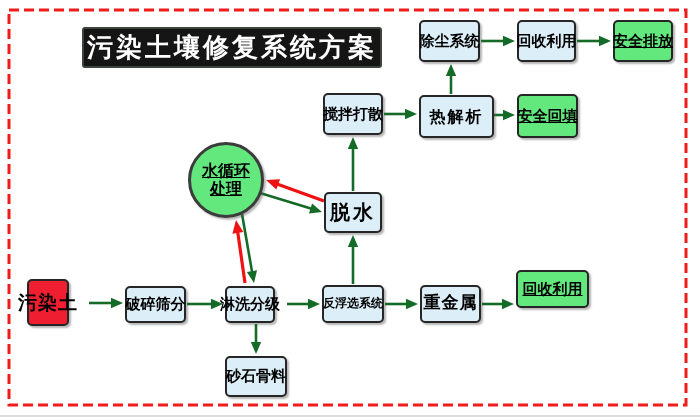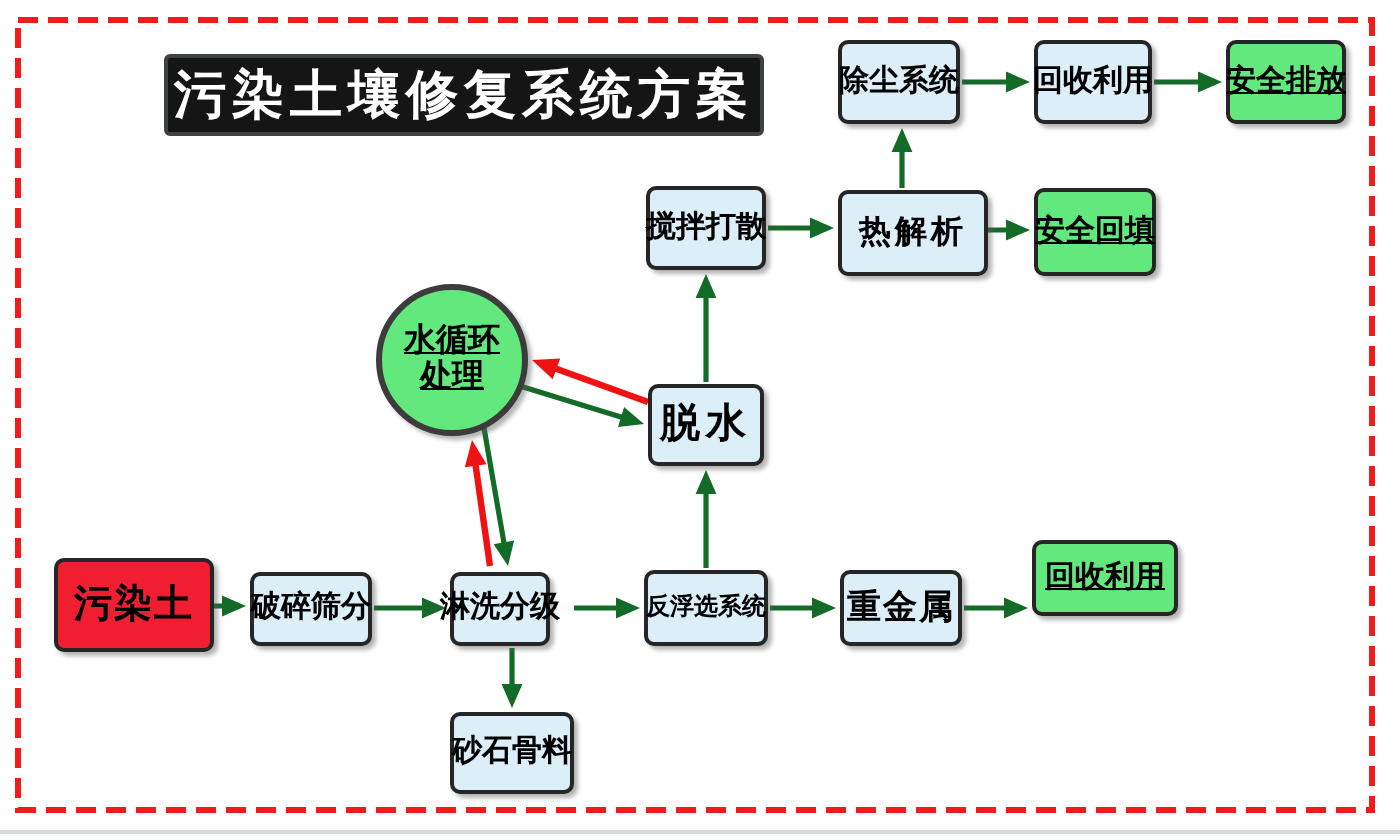--- a/index.html
+++ b/index.html
@@ -94,36 +94,36 @@
         <line x1="242" y1="214" x2="252.28658825248752" y2="273.1478824518033" stroke="#146b28" stroke-width="2.6"></line>
         <polygon points="254,283 246.82080477792272,272.0684330508704 257.0670070280473,270.28648483345745" fill="#146b28"></polygon>
       </g>
       <g>
         <line x1="245" y1="283" x2="237.5556349186104" y2="230.88944443027282" stroke="#f01212" stroke-width="3.2"></line>
         <polygon points="236,220 243.28319984622144,232.09152595828996 232.39375541594862,233.64716087690036" fill="#f01212"></polygon>
       </g>
     </svg>
   <div class="title">污染土壤修复系统方案</div>
   <div id="nodes">
-      <div class="node rect input" style="left: 27px; top: 279px; width: 80px; height: 47px; font-size: 19px; letter-spacing: 1px;">
+      <div class="node rect input" style="left: 27px; top: 279px; width: 42px; height: 47px; font-size: 19px; letter-spacing: 1px;">
         <div>污染土</div>
       </div>
       <div class="node rect process" style="left: 125px; top: 286px; width: 61px; height: 37px; font-size: 15px;">
         <div>破碎筛分</div>
       </div>
       <div class="node rect process" style="left: 225px; top: 286px; width: 50px; height: 37px; font-size: 15px;">
         <div>淋洗分级</div>
       </div>
       <div class="node rect process" style="left: 225px; top: 356px; width: 62px; height: 41px; font-size: 15px;">
         <div>砂石骨料</div>
       </div>
       <div class="node rect process" style="left: 322px; top: 285px; width: 62px; height: 38px; font-size: 12px;">
         <div>反浮选系统</div>
       </div>
-      <div class="node rect process" style="left: 420px; top: 285px; width: 61px; height: 38px; font-size: 17px; letter-spacing: 1px;">
+      <div class="node rect process" style="left: 420px; top: 285px; width: 61px; height: 38px; font-size: 17px; letter-spacing: 1px; font-family: Liberation Mono, monospace;">
         <div>重金属</div>
       </div>
       <div class="node rect result" style="left: 516px; top: 270px; width: 73px; height: 38px; font-size: 15px;">
         <div>回收利用</div>
       </div>
       <div class="node rect process" style="left: 324px; top: 192px; width: 58px; height: 41px; font-size: 20px; letter-spacing: 3px;">
         <div>脱水</div>
       </div>
       <div class="node circle result" style="left: 188px; top: 142px; height: 76px; width: 76px; font-size: 16px;">
         <div>水循环</div>

